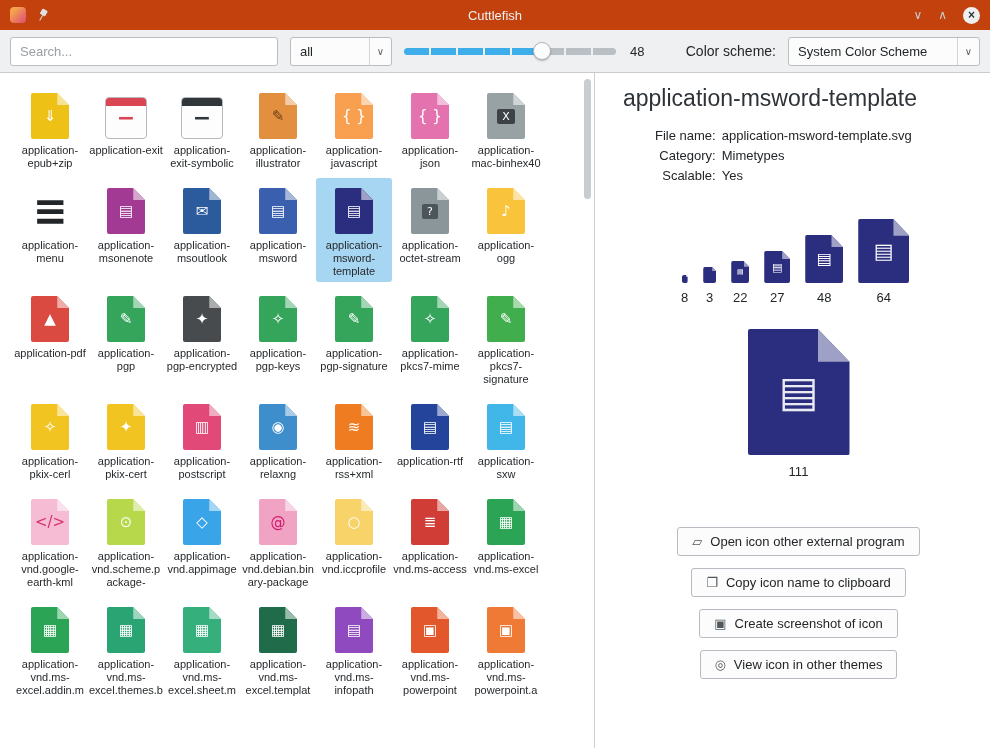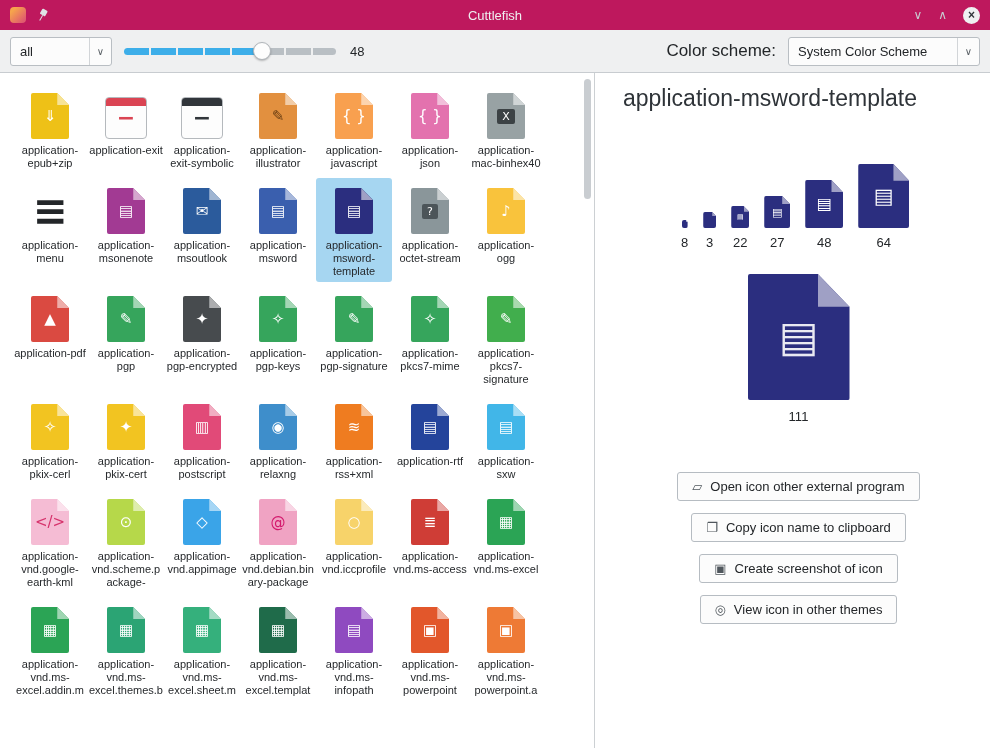--- a/index.html
+++ b/index.html
@@ -1,20 +1,20 @@
 <!DOCTYPE html>
 <html><head>
 <meta charset="utf-8">
 <style>
   * { box-sizing: border-box; margin: 0; padding: 0; }
   html,body { width: 990px; height: 749px; overflow: hidden; }
   body { font-family: "Liberation Sans", sans-serif; background:#fff; color:#232629; }
 
   
-  .titlebar { position:relative; height:30px; background:#be185d; display:flex; align-items:center; padding:0 10px;gap:40px; }
+  .titlebar { position:relative; height:30px; background:#c2410c; display:flex; align-items:center; padding:0 10px;gap:40px; }
   .tb-left { display:flex; align-items:center; gap:10px; }
   .app-icon { width:16px; height:16px; border-radius:4px; background:linear-gradient(135deg,#f6a44c 20%,#e05b6e 85%); }
   .pin { position:relative; width:12px; height:13px; transform:rotate(30deg); }
   .pin::before { content:""; position:absolute; top:0; left:3px; width:6px; height:6px; background:#dfe2e5; border-radius:1px; }
   .pin::after { content:""; position:absolute; top:6px; left:5.5px; width:1.5px; height:6px; background:#dfe2e5; }
   .tb-title { position:absolute; left:0; right:0; text-align:center; color:#eff0f1; font-size:13px; pointer-events:none; }
   .tb-right { margin-left:auto; display:flex; align-items:center; gap:16px; }
   .tb-btn { color:#c8cdd1; font-size:12px; line-height:1; cursor:default; }
   .close-btn { width:17px; height:17px; border-radius:50%; background:#eff0f1; color:#31363b; display:flex; align-items:center; justify-content:center; font-size:12px; font-weight:bold; }
 
@@ -27,21 +27,21 @@
   .combo-all { width:102px; }
   .combo-scheme { width:192px; }
   .slider { position:relative; width:212px; height:20px; --p:65%; }
   .slider .track { position:absolute; top:7px; left:0; right:0; height:7px; border-radius:3.5px;
     background:linear-gradient(90deg,#3daee9 0,#3daee9 var(--p),#b9bfc4 var(--p),#b9bfc4 100%); }
   .slider .track::after { content:""; position:absolute; inset:0; border-radius:3.5px;
     background:repeating-linear-gradient(90deg, transparent 0 25px, #eff0f1 25px 27px); }
   .slider .handle { position:absolute; top:1px; left:calc(var(--p) - 9px); width:18px; height:18px; border-radius:50%;
     background:#fdfdfd; border:1px solid #b0b5ba; box-shadow:0 1px 2px rgba(0,0,0,.25); }
   .size-value { font-size:13px; margin-left:2px; }
-  .scheme-label { margin-left:auto; font-size:17px; }
+  .scheme-label { margin-left:auto; font-size:14px; }
 
   
   .content { display:flex; height:675px; background:#fff; }
   .left { position:relative; width:595px; border-right:1px solid #ccd0d3; overflow:hidden; }
   .grid { display:grid; grid-template-columns:repeat(7,76px); padding:10px 0 0 12px; }
   .scrollbar { position:absolute; right:3px; top:6px; width:7px; height:120px; border-radius:3.5px; background:#c9cdd1; }
 
   .cell { width:76px; padding:6px 1px 4px; display:flex; flex-direction:column; align-items:center; border-radius:3px; margin-bottom:4px; }
   .cell.selected { background:#a6d6f1; }
   .iconbox { height:50px; display:flex; align-items:flex-end; justify-content:center; }
@@ -91,20 +91,21 @@
     </div>
     <div class="tb-title">Cuttlefish</div>
     <div class="tb-right">
       <span class="tb-btn">∨</span>
       <span class="tb-btn">∧</span>
       <span class="close-btn">×</span>
     </div>
   </div>
 
   <div class="toolbar">
+    <input class="search" type="text" placeholder="Search..." style="">
     <div class="combo combo-all">
       <span>all</span>
       <span class="chev">∨</span>
     </div>
     <div class="slider" style="--p: 65%;">
       <div class="track"></div>
       <div class="handle"></div>
     </div>
     <span class="size-value">48</span>
     <span class="scheme-label">Color scheme:</span>
@@ -494,20 +495,28 @@
     </div>
     <div class="cell-label">application-vnd.ms-powerpoint.a</div>
   </div>
 </div>
       <div class="scrollbar"></div>
     </div>
 
     <div class="right">
       <h1 class="detail-title">application-msword-template</h1>
 
+      <div class="fields">
+        <span class="fkey">File name:</span>
+        <span class="fval">application-msword-template.svg</span>
+        <span class="fkey">Category:</span>
+        <span class="fval">Mimetypes</span>
+        <span class="fkey">Scalable:</span>
+        <span class="fval">Yes</span>
+      </div>
 
       <div class="size-row">
   <div class="size-item">
     <div class="ficon" style="width: 6px; height: 8px; background: rgb(43, 46, 127);">
       <span class="glyph"></span>
     </div>
     <span class="size-num">8</span>
   </div>
 
   <div class="size-item">

